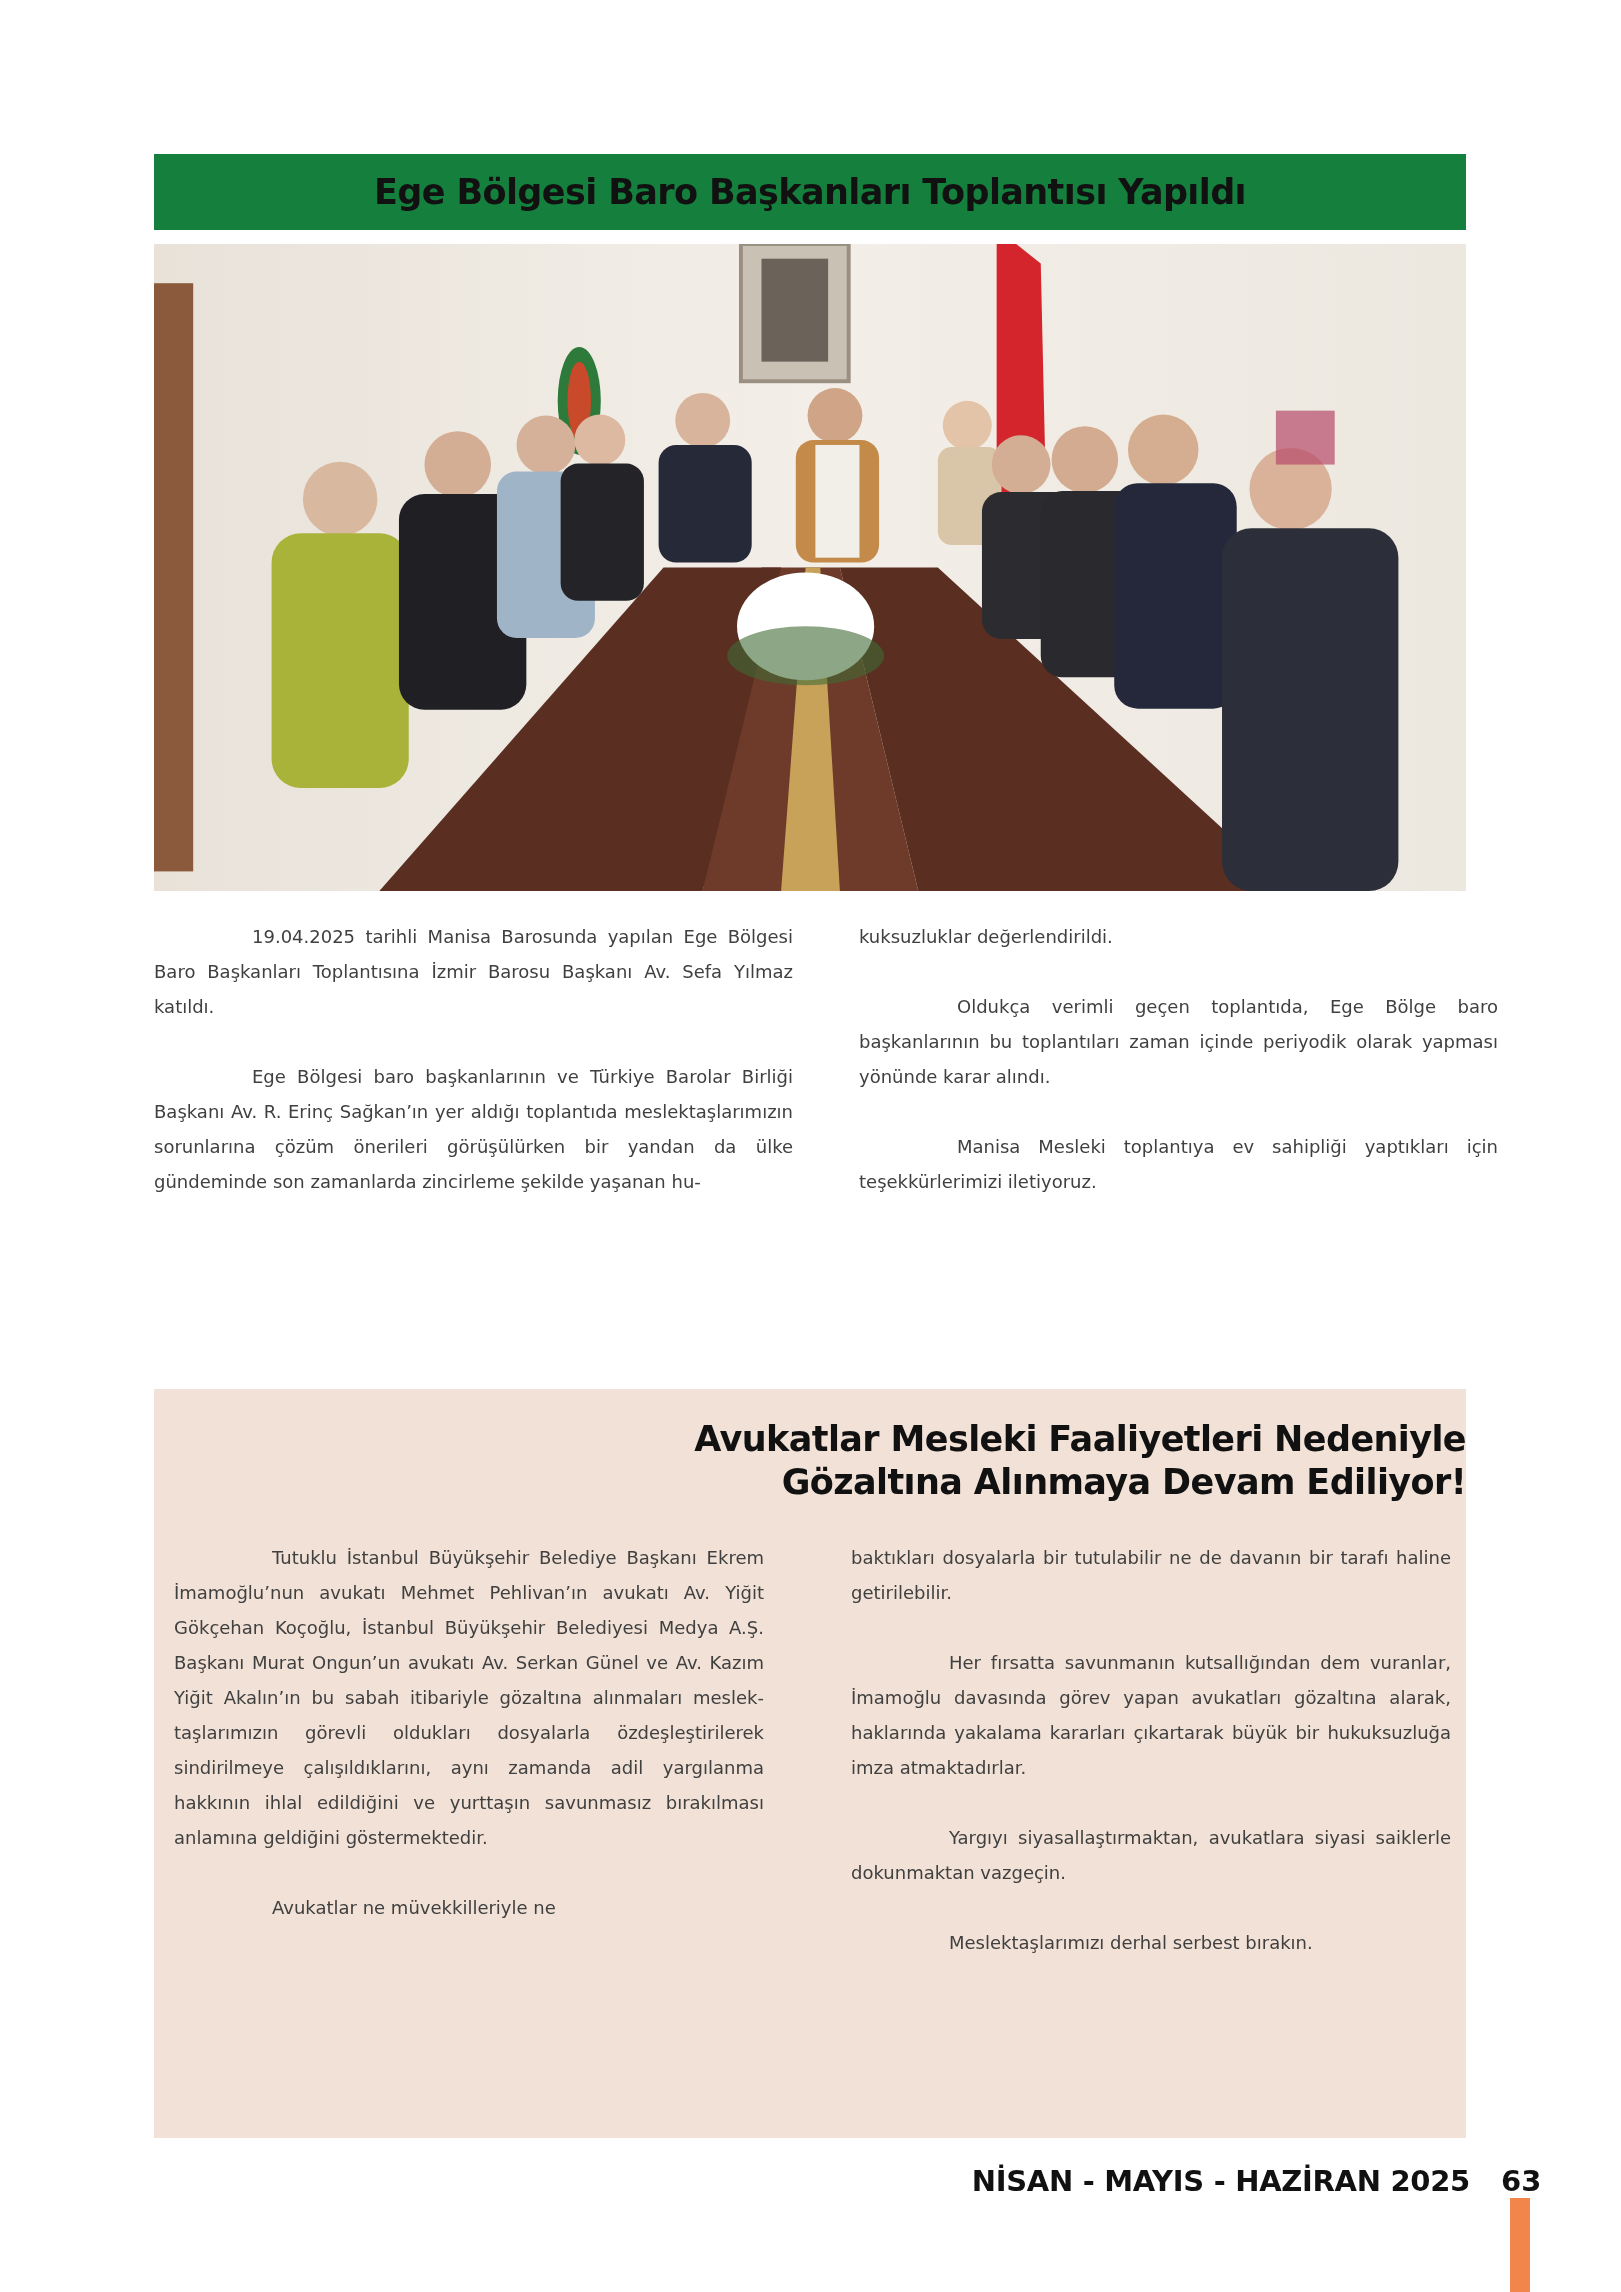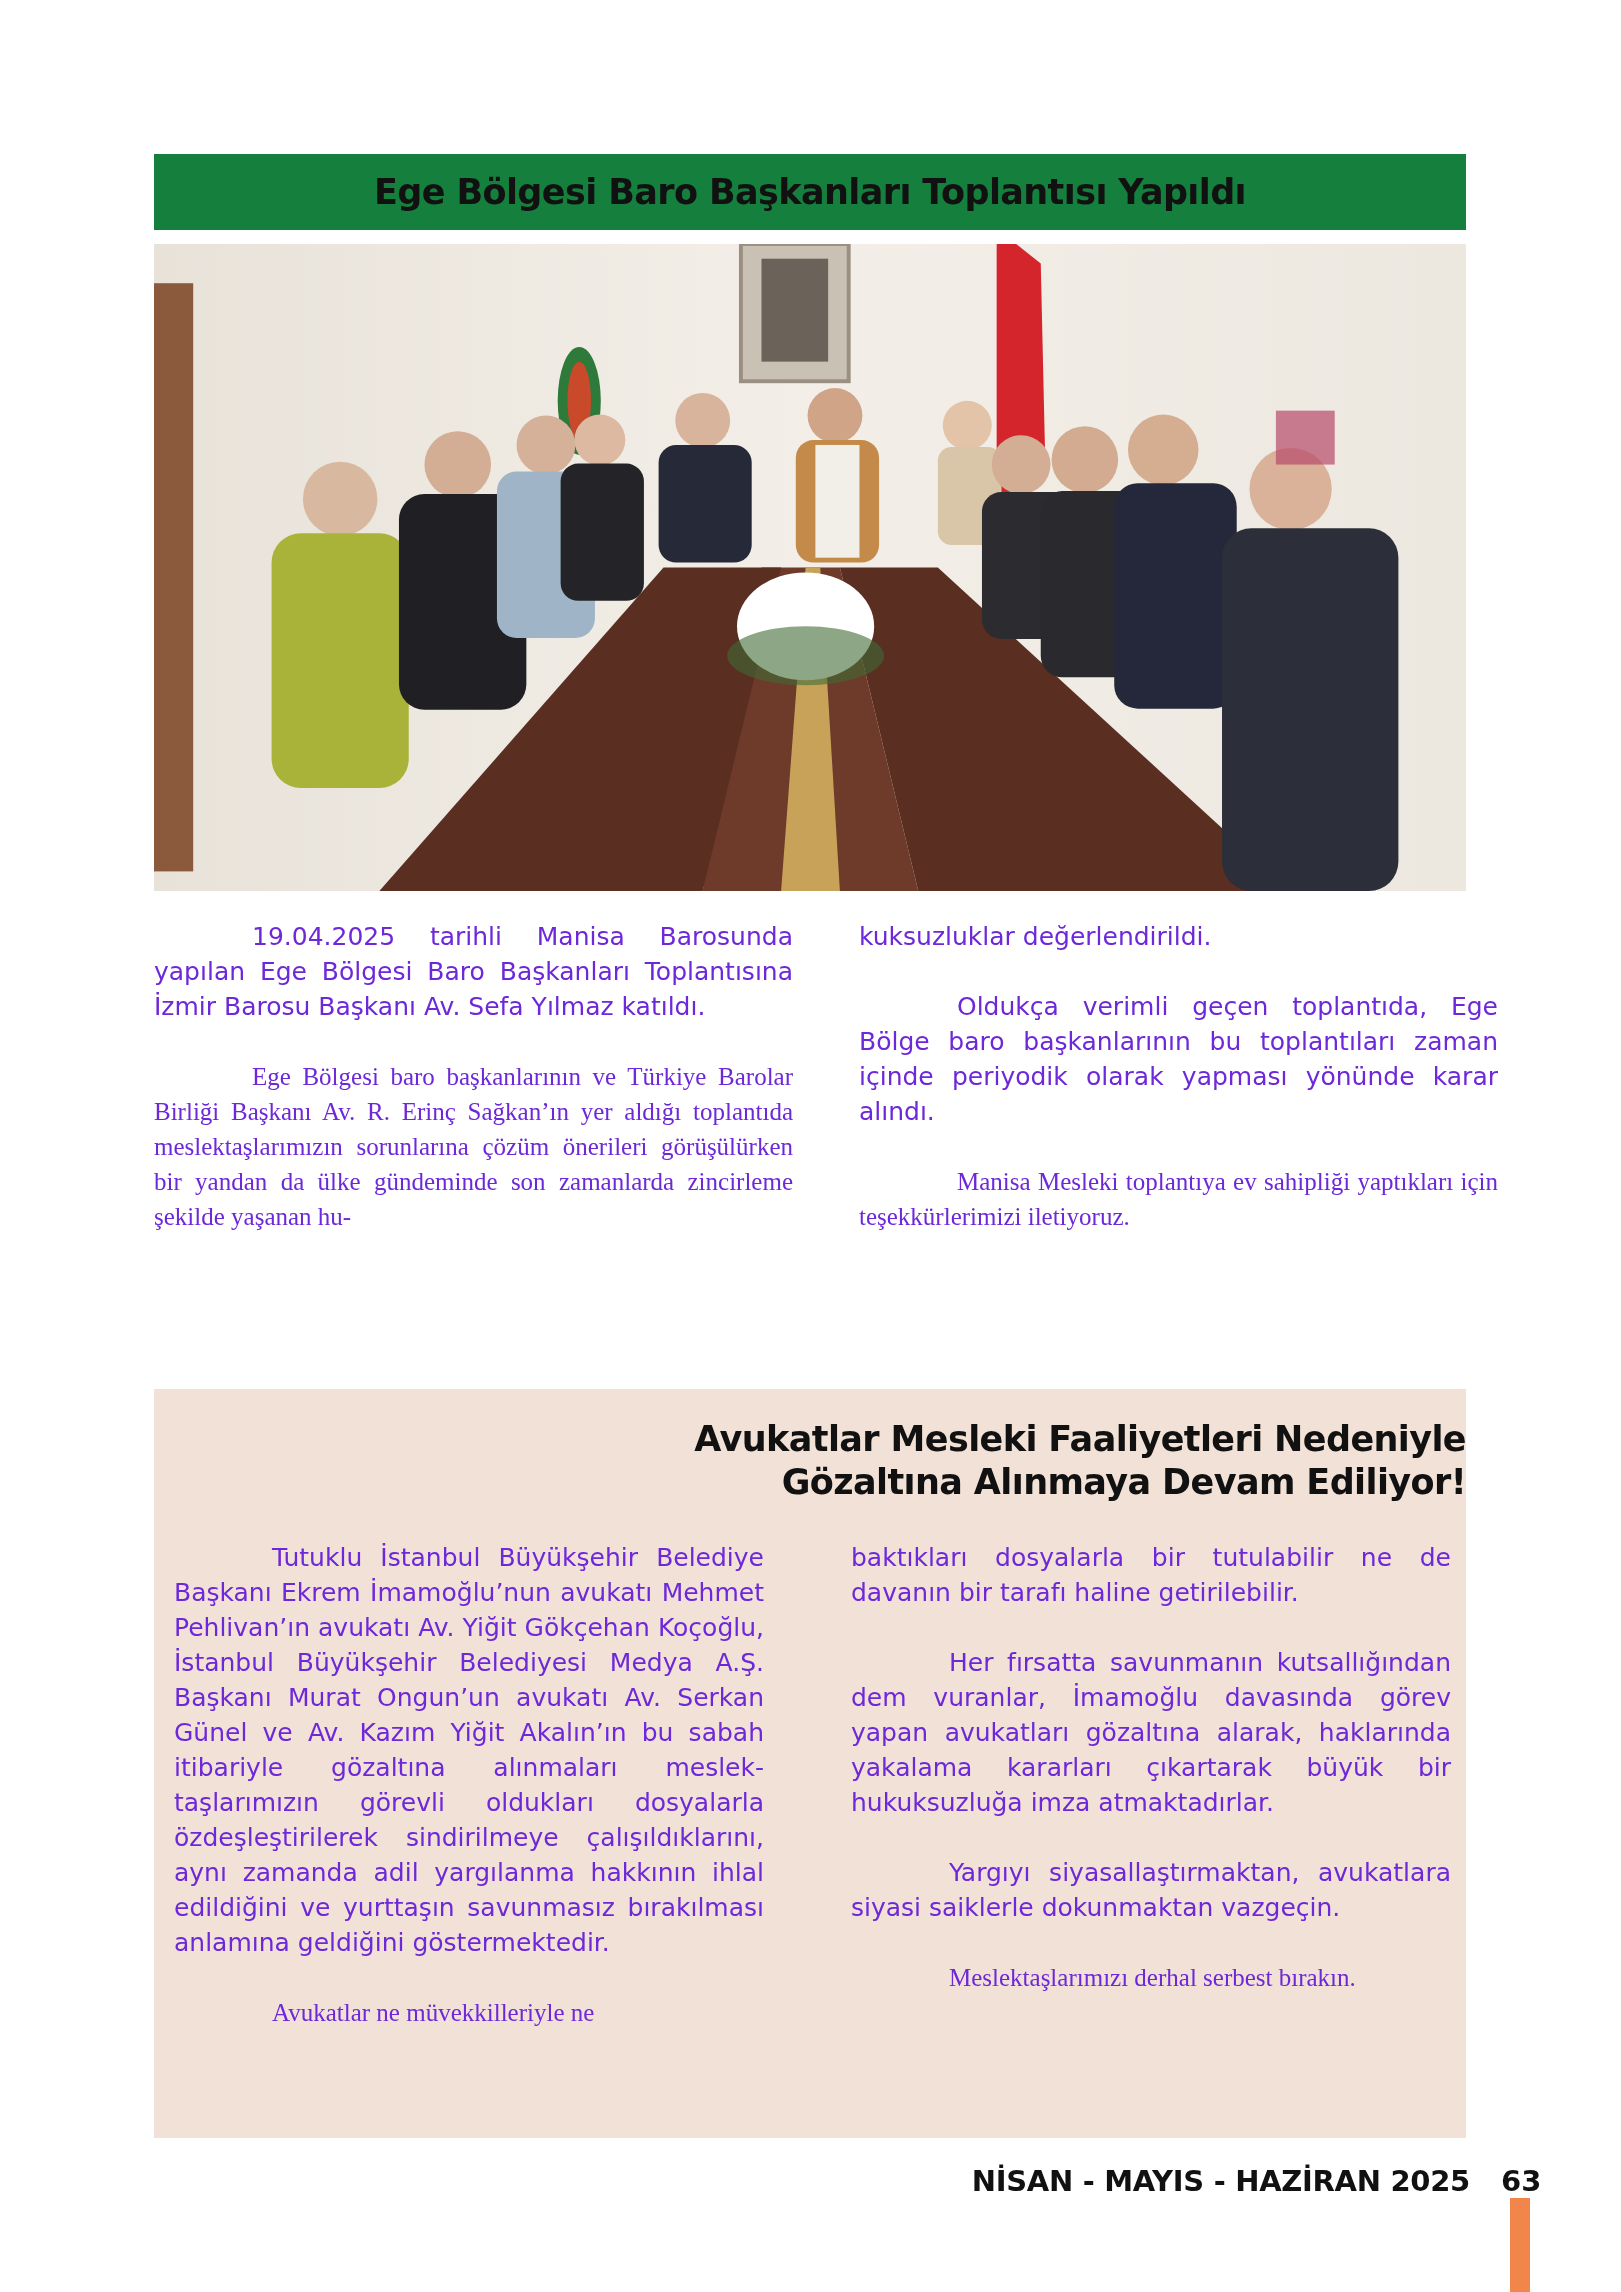--- a/index.html
+++ b/index.html
@@ -6,24 +6,24 @@
   body { width:1621px; height:2293px; position:relative; overflow:hidden;
          font-family:"DejaVu Sans", "Liberation Sans", sans-serif; color:#1a1a1a; }
   .band { position:absolute; left:154px; top:154px; width:1312px; height:76px;
           background:#15803d; display:flex; align-items:center; justify-content:center; }
   .band h1 { margin:0; font-size:35px; font-weight:bold; letter-spacing:-0.6px; color:#111; }
 
   .photo { position:absolute; left:154px; top:244px; width:1312px; height:647px; overflow:hidden;
            background:#e9e2d8; }
   .photo svg { width:100%; height:100%; display:block; }
 
-  .col { position:absolute; font-size:25px; line-height:35px; text-align:justify; color:#6d28d9; }
+  .col { position:absolute; font-size:18px; line-height:35px; text-align:justify; color:#404040; }
   .col p { margin:0 0 35px 0; text-indent:98px; hyphens:manual; }
   .col p.noindent { text-indent:0; }
-  .col p:last-child { margin-bottom:0;font-family:Liberation Serif, serif; }
+  .col p:last-child { margin-bottom:0; }
 
   .s1-left  { left:154px; top:919px; width:639px; }
   .s1-right { left:827px; top:919px; width:639px;margin-left:32px; }
 
   .box { position:absolute; left:154px; top:1389px; width:1312px; height:749px; background:#f1e1d6; }
   .box h2 { position:absolute; left:0; right:0; top:29px; margin:0; text-align:right;
             font-size:35px; line-height:43px; font-weight:bold; letter-spacing:-0.6px; color:#111; }
   .s2-left  { left:174px; top:1540px; width:590px; }
   .s2-right { left:851px; top:1540px; width:600px; }
 

